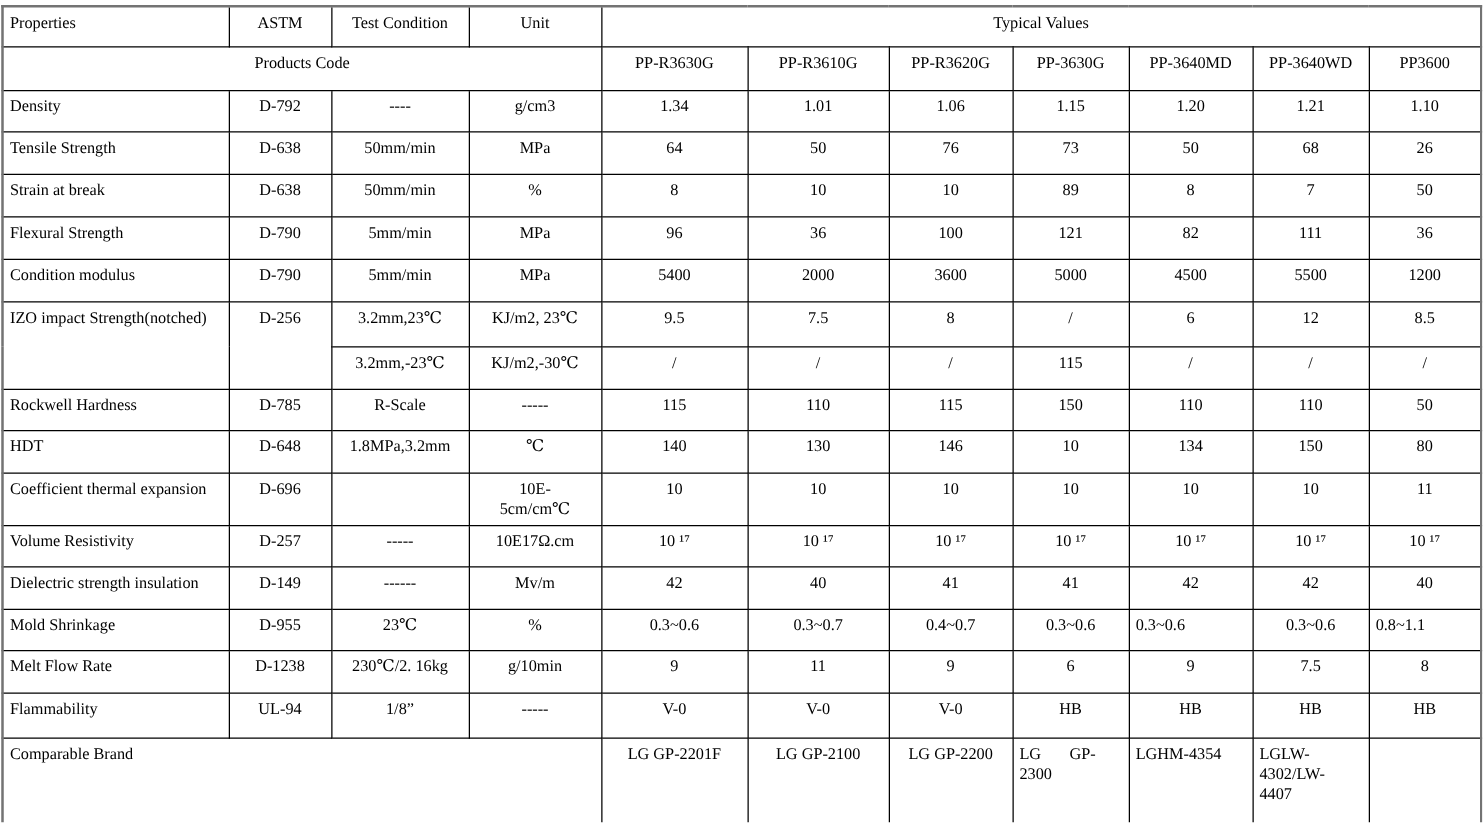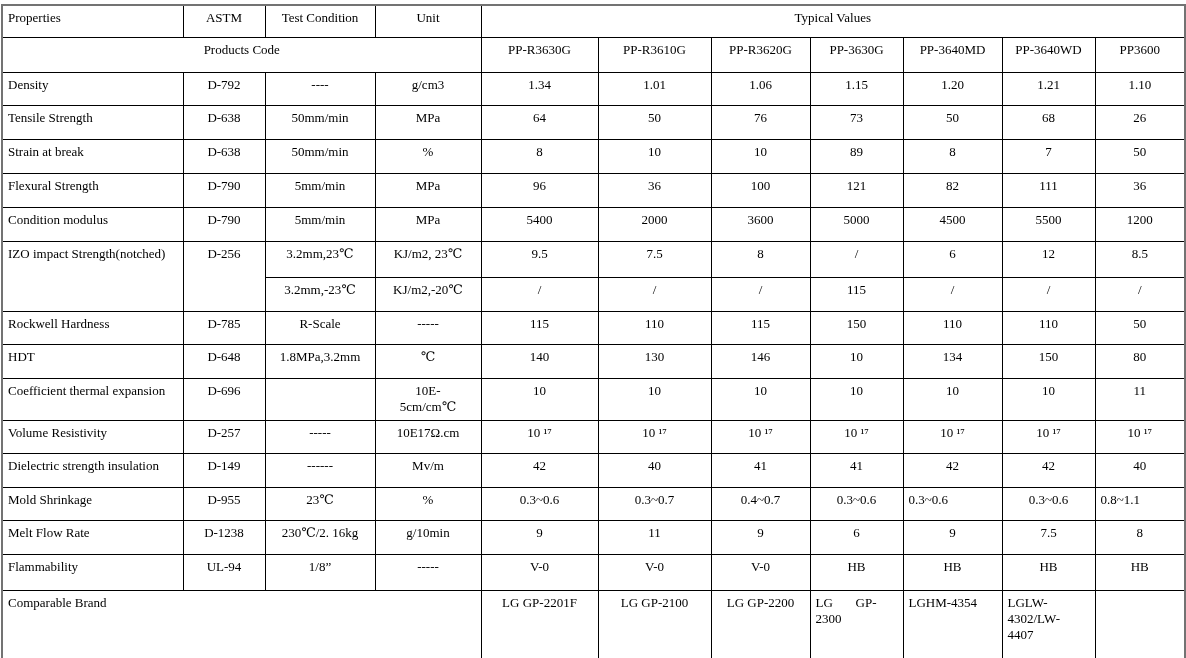--- a/index.html
+++ b/index.html
@@ -147,21 +147,21 @@
     <td class="c">7.5</td>
     <td class="c">8</td>
     <td class="c">/</td>
     <td class="c">6</td>
     <td class="c">12</td>
     <td class="c">8.5</td>
   </tr>
 
   <tr style="height:34px">
     <td class="c">3.2mm,-23℃</td>
-    <td class="c">KJ/m2,-20℃</td>
+    <td class="c">KJ/m2,-30℃</td>
     <td class="c">/</td>
     <td class="c">/</td>
     <td class="c">/</td>
     <td class="c">115</td>
     <td class="c">/</td>
     <td class="c">/</td>
     <td class="c">/</td>
   </tr>
 
   <tr style="height:33px">

